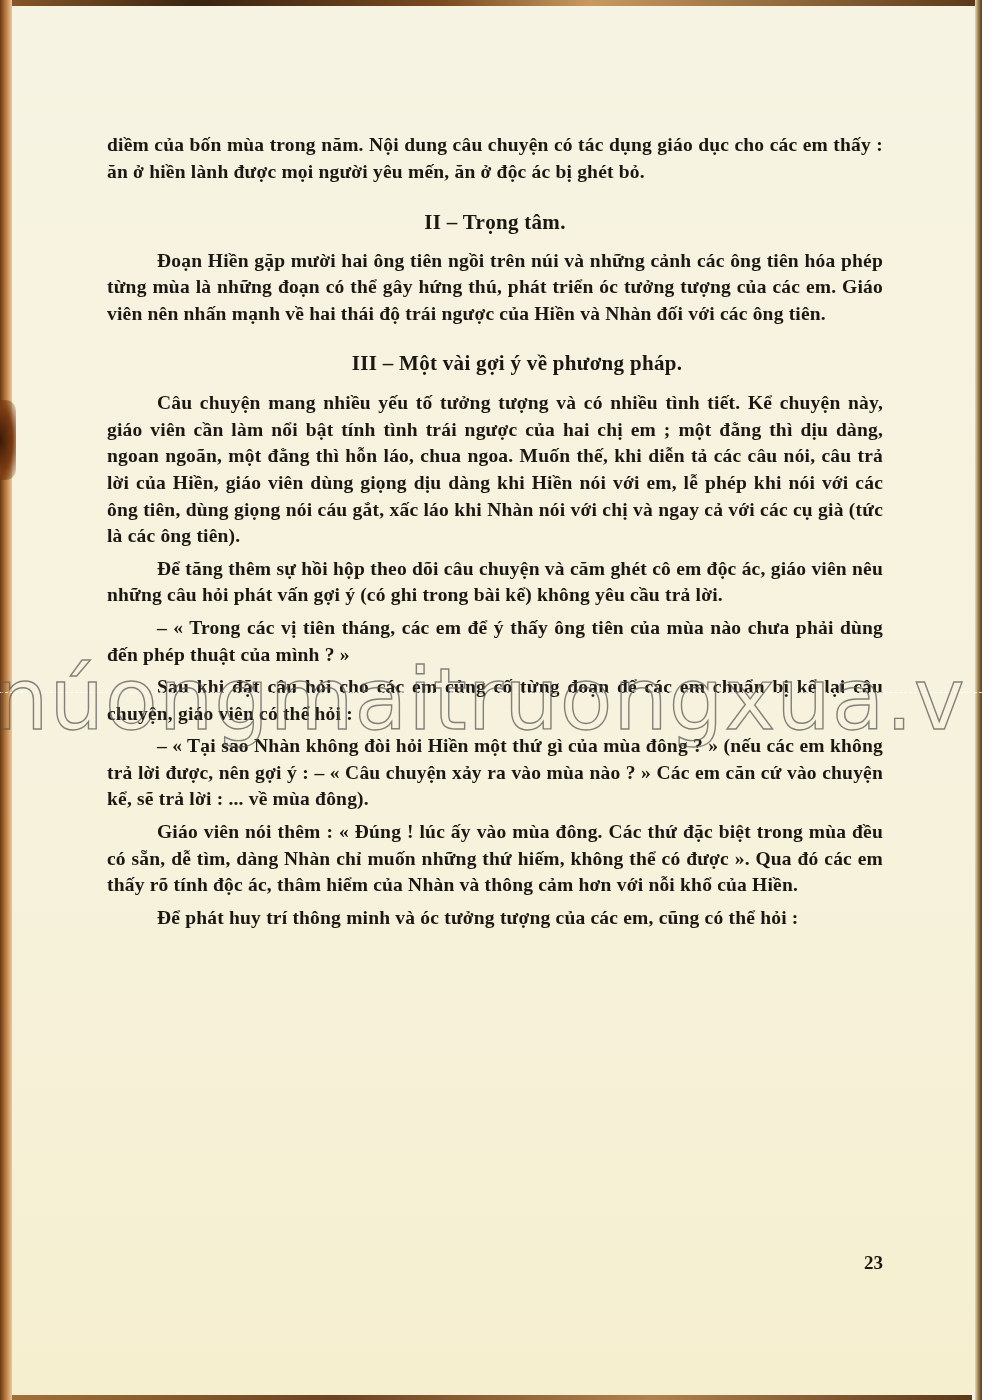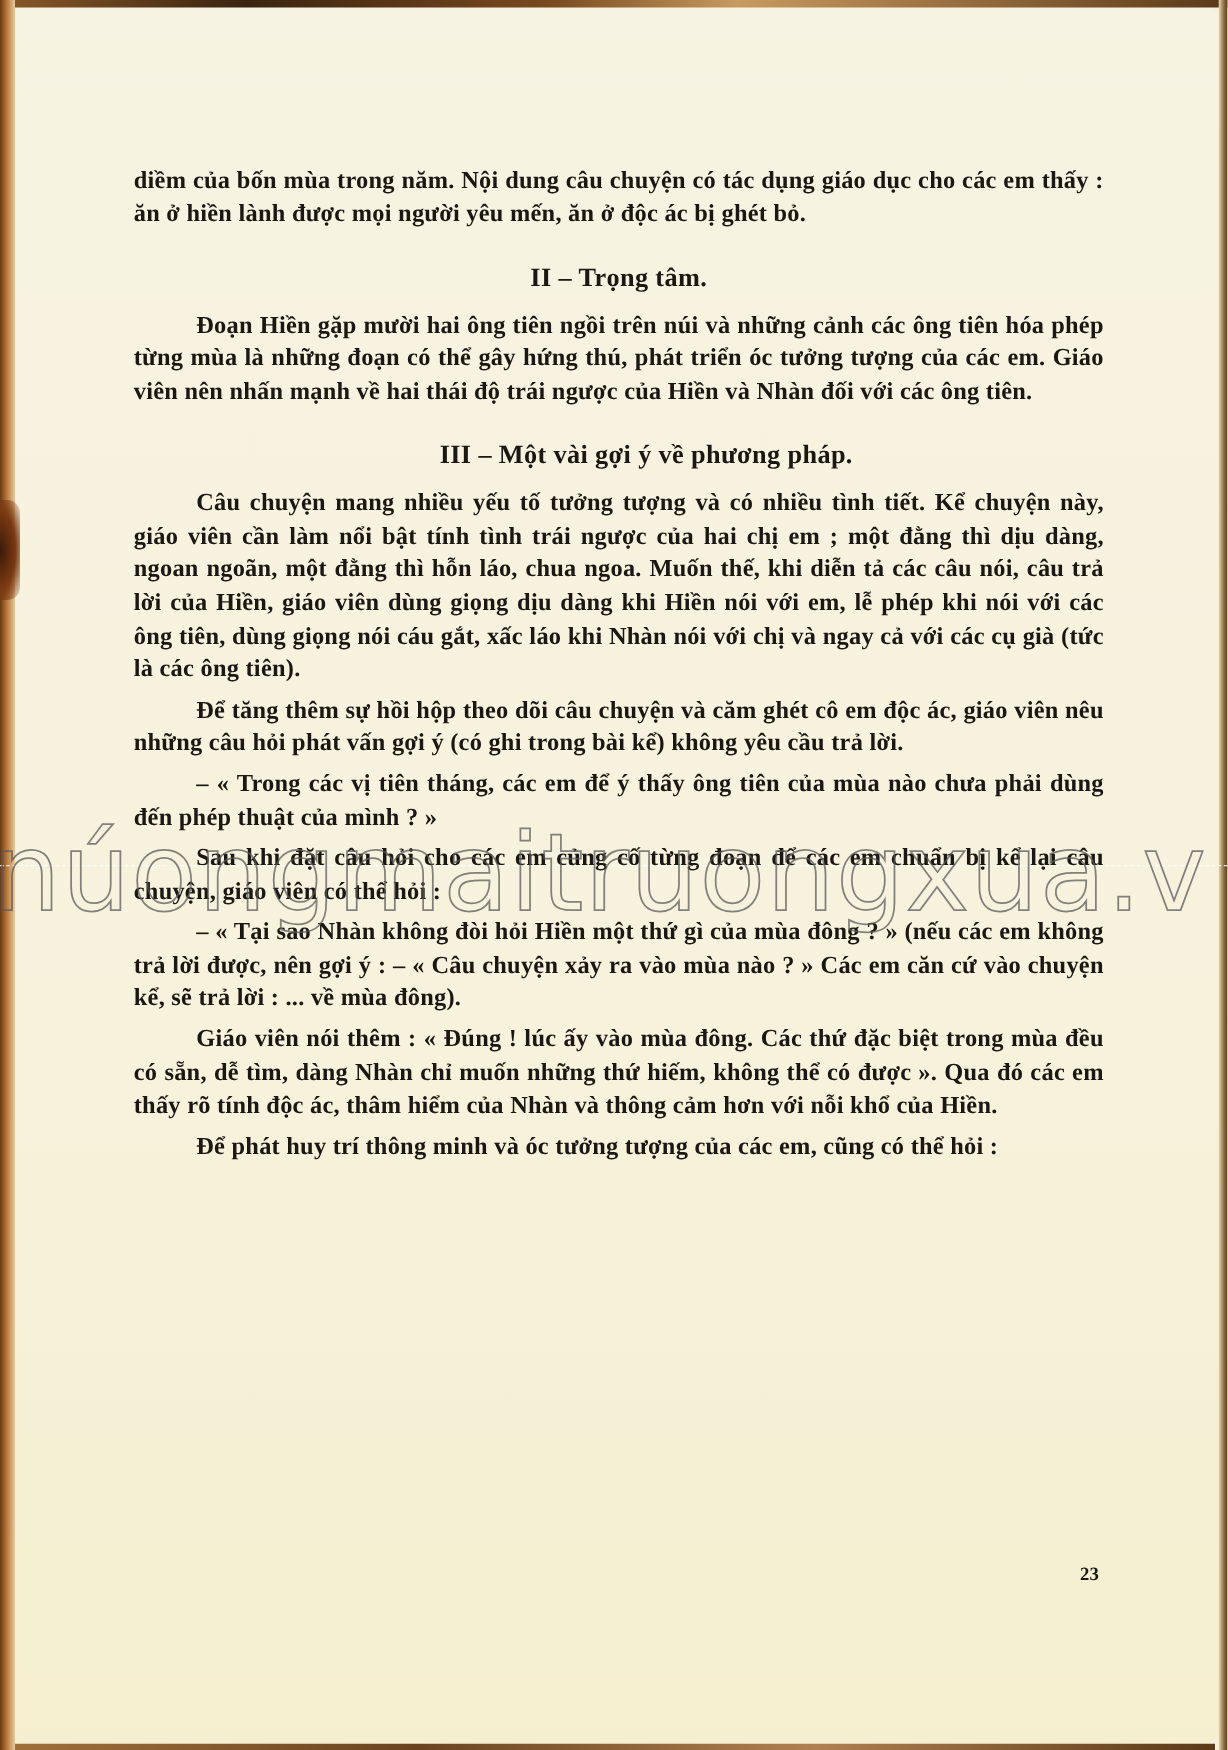--- a/index.html
+++ b/index.html
@@ -42,21 +42,21 @@
   p { margin: 0; text-align: justify; }
   p.indent { text-indent: 50px; }
   p.gap { margin-top: 6px; }
   h2 {
     margin: 0; font-size: 21px; font-weight: bold; letter-spacing: 0.3px; text-align: center;
   }
   .h-ii { margin-top: 24px; margin-bottom: 12px; }
   .h-iii { margin-top: 22px; margin-bottom: 14px; margin-left: 44px; }
   .page-number {
     position: absolute; left: 864px; top: 1252px;
-    font-size: 15px; font-weight: bold; color: #1b1712;
+    font-size: 19px; font-weight: bold; color: #1b1712;
   }
   .watermark {
     position: absolute; left: -6px; top: 654px; width: 1000px;
     font-family: "DejaVu Sans", sans-serif; font-size: 86px; line-height: 90px;
     color: transparent; -webkit-text-stroke: 1.4px rgba(90,90,90,0.75);
     letter-spacing: 1px; white-space: nowrap; pointer-events: none;
   }
   .dash-line {
     position: absolute; left: 0; top: 692px; width: 982px; height: 0;
     border-top: 1px dashed rgba(255,255,255,0.8);

